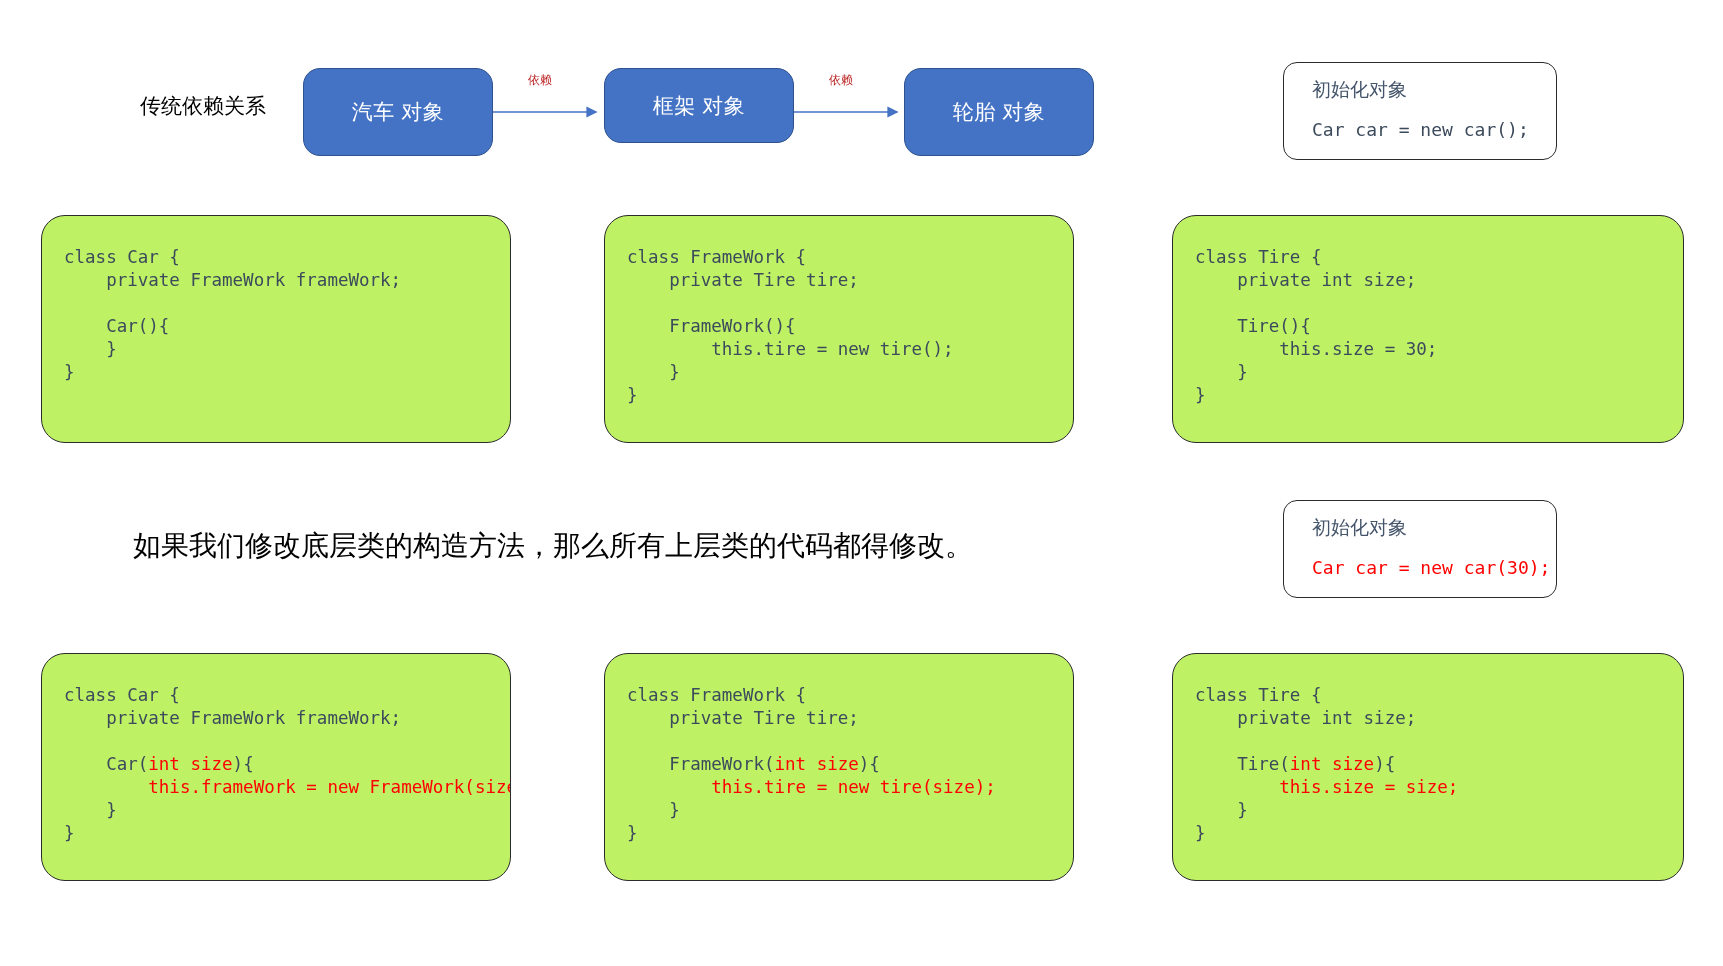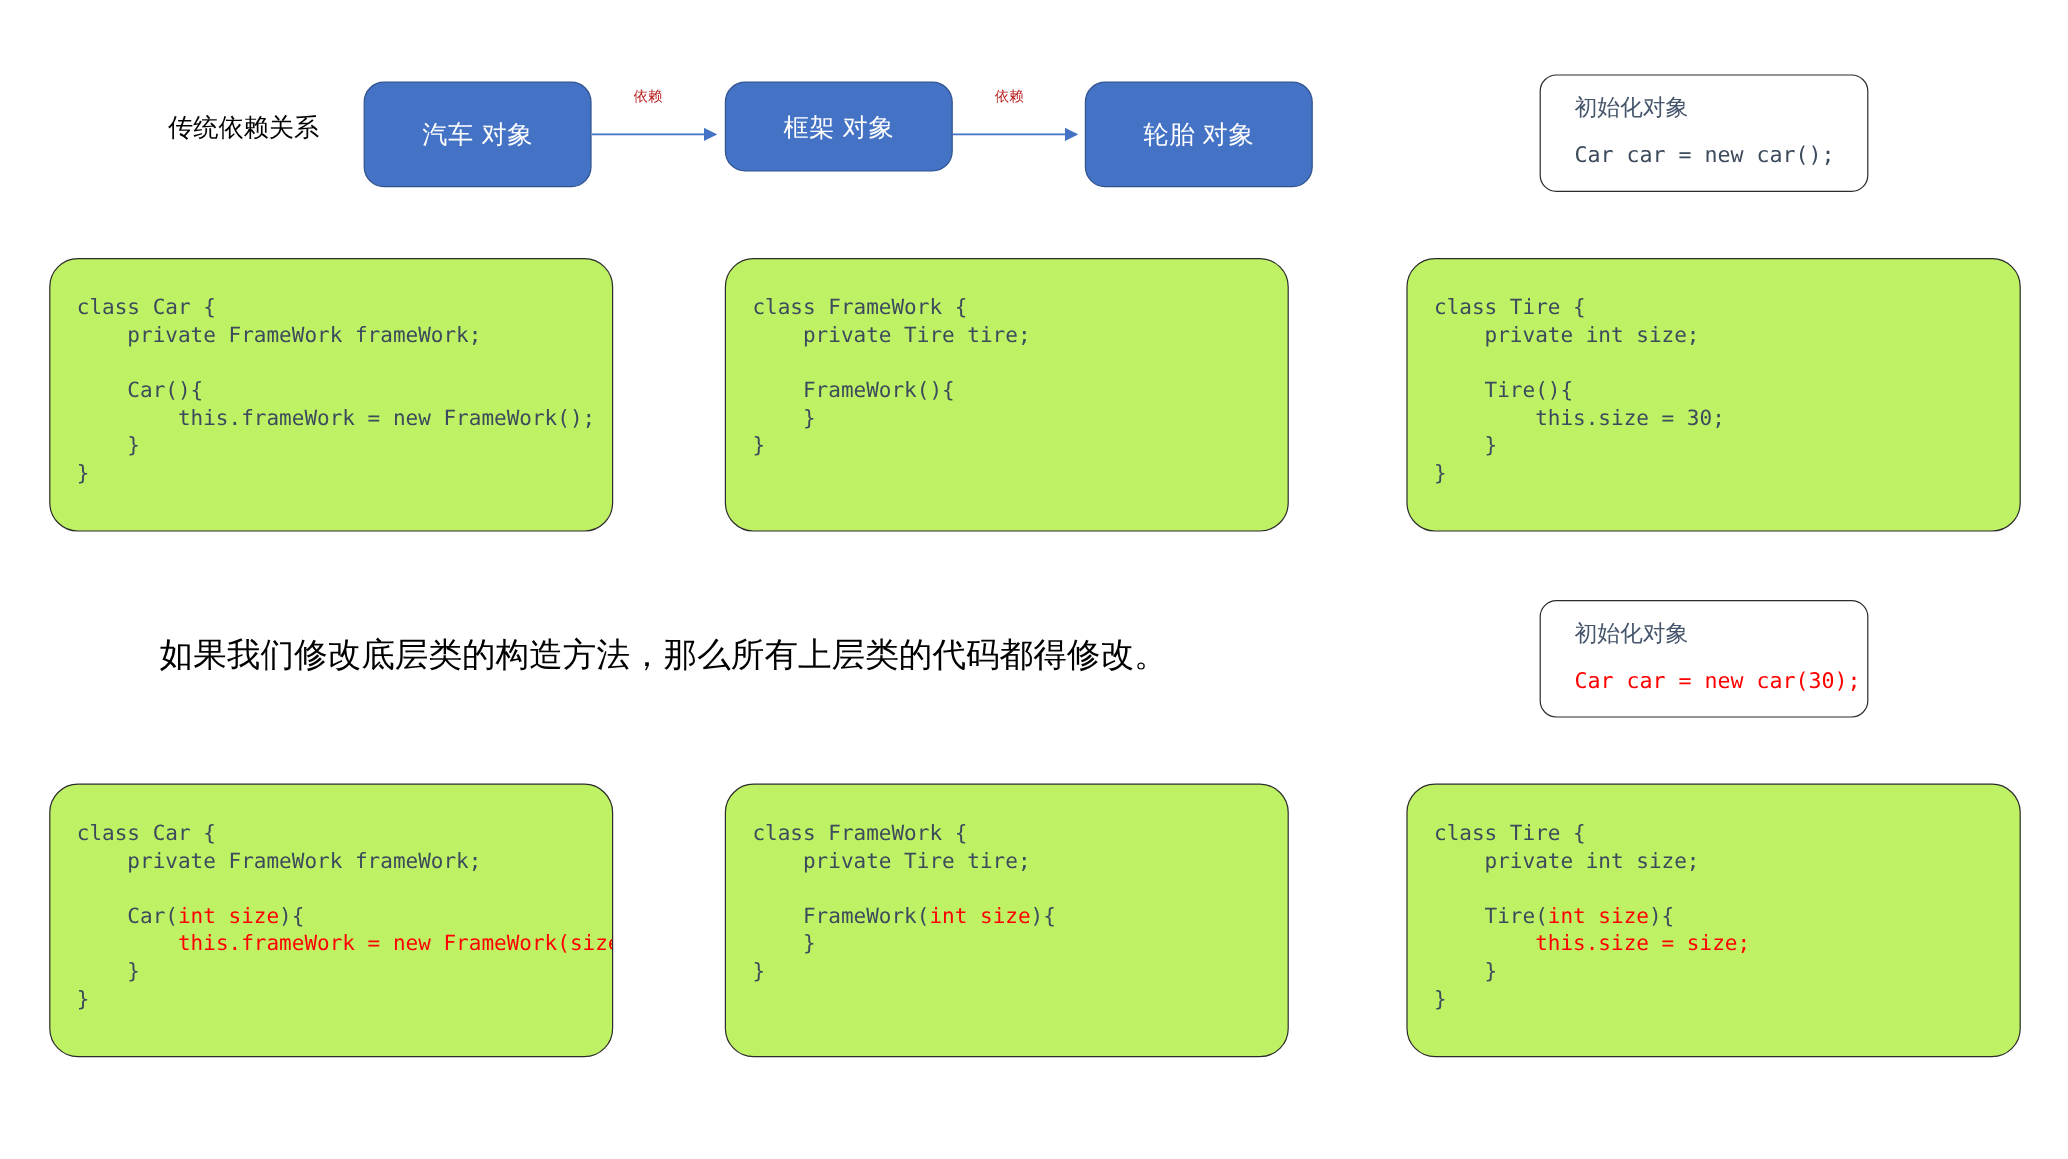--- a/index.html
+++ b/index.html
@@ -134,41 +134,41 @@
   </svg>
 </div>
 <div class="abs arrow-label" style="left:829px; top:72px;">依赖</div>
 
 <div class="abs note-card" style="left:1283px; top:62px; width:274px; height:98px;">
   <div class="note-title">初始化对象</div>
   <div class="note-code">Car car = new car();</div>
 </div>
 
 <div class="abs code-card" style="left:41px; top:215px; width:470px; height:228px;">
-  <div class="code-body abs" style="left:22px; top:30px;"><div><span>class Car {</span></div><div><span>    private FrameWork frameWork;</span></div><div>&nbsp;</div><div><span>    Car(){</span></div><div><span>        this.frameWork = new FrameWork();</span></div><div><span>    }</span></div><div><span>}</span></div></div>
+  <div class="code-body abs" style="left:22px; top:30px;"><div><span>class Car {</span></div><div><span>    private FrameWork frameWork;</span></div><div>&nbsp;</div><div><span>    Car(){</span></div><div><span>    }</span></div><div><span>}</span></div></div>
 </div>
 
 <div class="abs code-card" style="left:604px; top:215px; width:470px; height:228px;">
-  <div class="code-body abs" style="left:22px; top:30px;"><div><span>class FrameWork {</span></div><div><span>    private Tire tire;</span></div><div>&nbsp;</div><div><span>    FrameWork(){</span></div><div><span>    }</span></div><div><span>}</span></div></div>
+  <div class="code-body abs" style="left:22px; top:30px;"><div><span>class FrameWork {</span></div><div><span>    private Tire tire;</span></div><div>&nbsp;</div><div><span>    FrameWork(){</span></div><div><span>        this.tire = new tire();</span></div><div><span>    }</span></div><div><span>}</span></div></div>
 </div>
 
 <div class="abs code-card" style="left:1172px; top:215px; width:512px; height:228px;">
   <div class="code-body abs" style="left:22px; top:30px;"><div><span>class Tire {</span></div><div><span>    private int size;</span></div><div>&nbsp;</div><div><span>    Tire(){</span></div><div><span>        this.size = 30;</span></div><div><span>    }</span></div><div><span>}</span></div></div>
 </div>
 
 <div class="abs caption" style="left:133px; top:527px;">如果我们修改底层类的构造方法，那么所有上层类的代码都得修改。</div>
 
 <div class="abs note-card" style="left:1283px; top:500px; width:274px; height:98px;">
   <div class="note-title">初始化对象</div>
   <div class="note-code red">Car car = new car(30);</div>
 </div>
 
 <div class="abs code-card" style="left:41px; top:653px; width:470px; height:228px;">
   <div class="code-body abs" style="left:22px; top:30px;"><div><span>class Car {</span></div><div><span>    private FrameWork frameWork;</span></div><div>&nbsp;</div><div><span>    Car(</span><span class="r">int size</span><span>){</span></div><div><span>        </span><span class="r">this.frameWork = new FrameWork(size);</span></div><div><span>    }</span></div><div><span>}</span></div></div>
 </div>
 
 <div class="abs code-card" style="left:604px; top:653px; width:470px; height:228px;">
-  <div class="code-body abs" style="left:22px; top:30px;"><div><span>class FrameWork {</span></div><div><span>    private Tire tire;</span></div><div>&nbsp;</div><div><span>    FrameWork(</span><span class="r">int size</span><span>){</span></div><div><span>    }</span></div><div><span>}</span></div></div>
+  <div class="code-body abs" style="left:22px; top:30px;"><div><span>class FrameWork {</span></div><div><span>    private Tire tire;</span></div><div>&nbsp;</div><div><span>    FrameWork(</span><span class="r">int size</span><span>){</span></div><div><span>        </span><span class="r">this.tire = new tire(size);</span></div><div><span>    }</span></div><div><span>}</span></div></div>
 </div>
 
 <div class="abs code-card" style="left:1172px; top:653px; width:512px; height:228px;">
   <div class="code-body abs" style="left:22px; top:30px;"><div><span>class Tire {</span></div><div><span>    private int size;</span></div><div>&nbsp;</div><div><span>    Tire(</span><span class="r">int size</span><span>){</span></div><div><span>        </span><span class="r">this.size = size;</span></div><div><span>    }</span></div><div><span>}</span></div></div>
 </div>
 
 </body></html>

